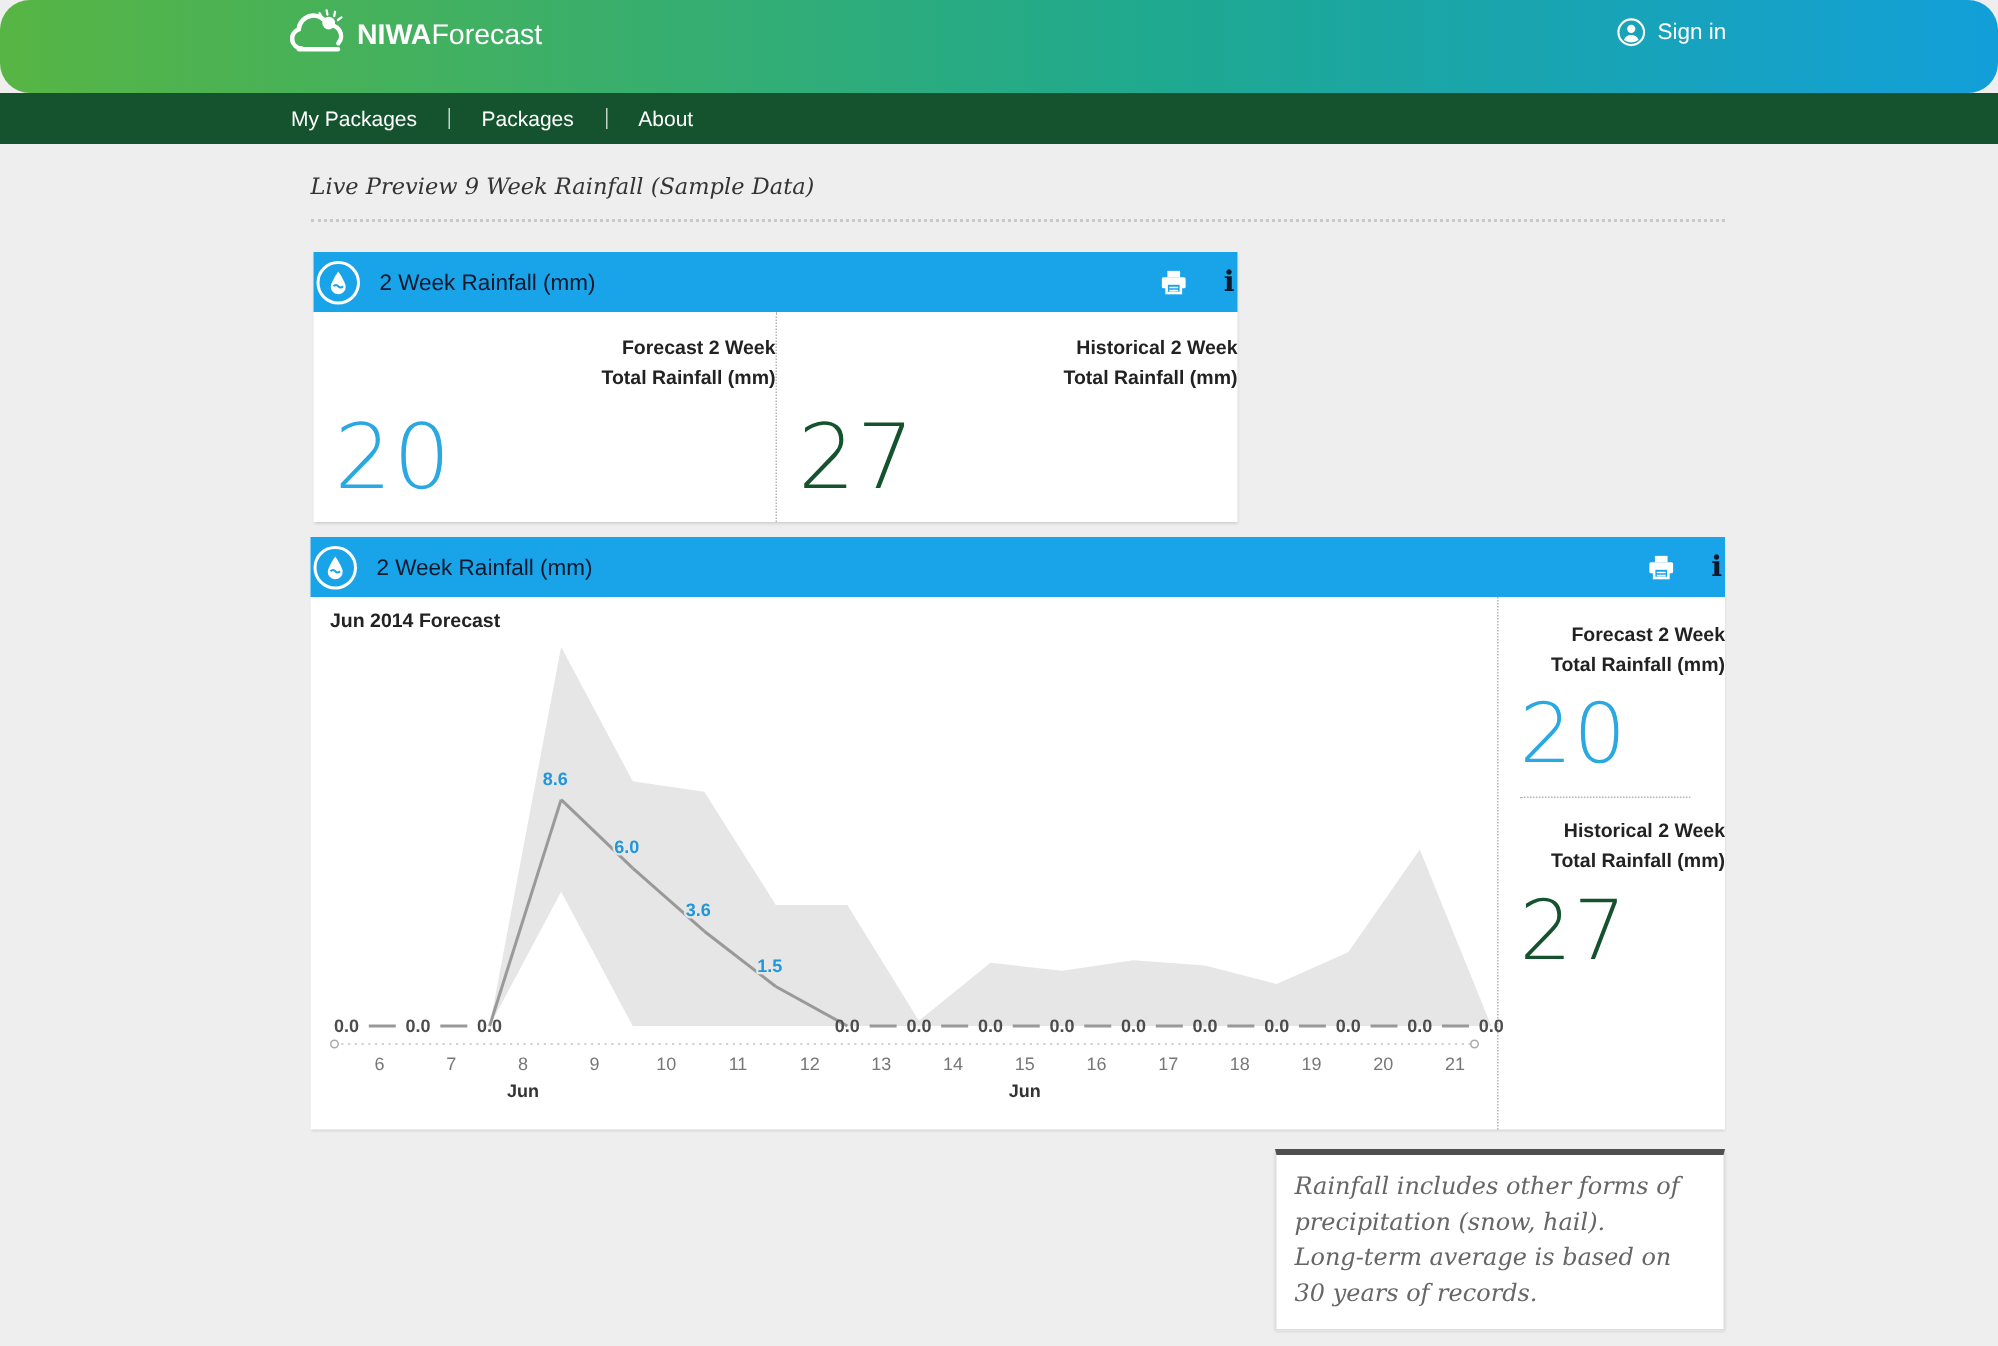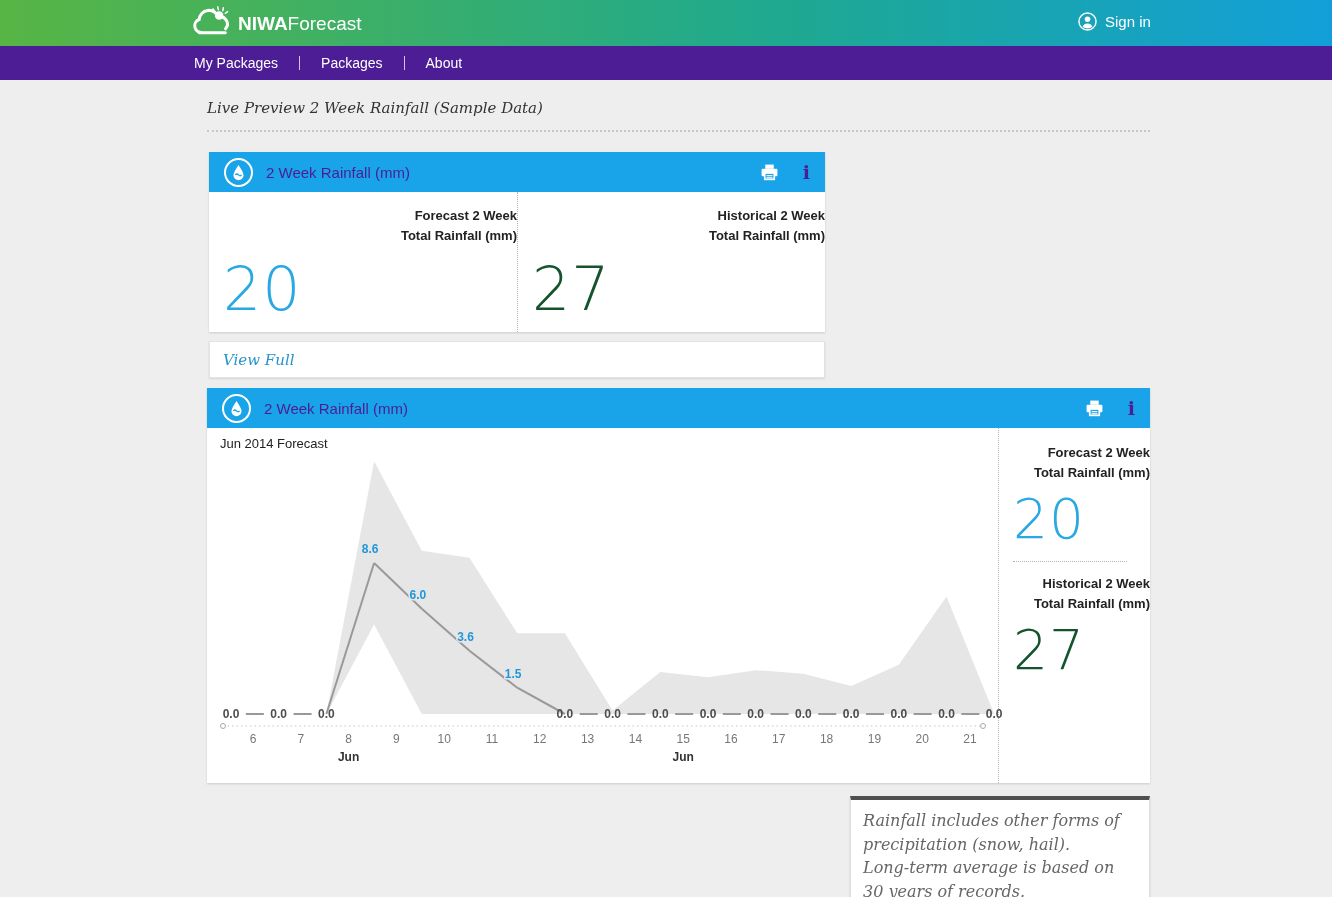--- a/index.html
+++ b/index.html
@@ -1,40 +1,40 @@
 <!DOCTYPE html>
 <html><head>
 <meta charset="utf-8">
 <style>
   * { margin:0; padding:0; box-sizing:border-box; }
   html,body { width:1332px; height:897px; }
   body { font-family:"Liberation Sans",sans-serif; background:#eeeeee; overflow:hidden; }
 
   
-  .topbar { height:46px; background:linear-gradient(to right,#57b544,#1fa98f 58%,#129fd9); position:relative; }
+  .topbar { height:62px; background:linear-gradient(to right,#57b544,#1fa98f 58%,#129fd9); position:relative;border-radius:20px; }
   .logo { position:absolute; left:191px; top:5px; display:flex; align-items:flex-end; color:#fff; cursor:pointer; }
   .logo svg { width:44px; height:34px; margin-right:3px; }
   .logo-niwa { font-weight:bold; font-size:19px; line-height:30px; }
   .logo-farmmet { font-size:19px; font-weight:normal; line-height:30px; }
   .signin { position:absolute; left:1078px; top:12px; color:#fff; font-size:15px; display:flex; align-items:center; gap:8px; cursor:pointer; }
   .signin svg { width:19px; height:19px; }
 
   
-  .nav { height:34px; background:#4c1d95; display:flex; align-items:center; padding-left:194px; }
+  .nav { height:34px; background:#14532d; display:flex; align-items:center; padding-left:194px; }
   .nav-item { color:#fff; font-size:14px; cursor:pointer; }
   .nav-sep { width:1px; height:14px; background:rgba(255,255,255,.75); margin:0 21px; }
 
   
   .content { padding-top:19px; }
   .page-title { margin-left:207px; font-family:"DejaVu Serif",serif; font-style:italic; font-size:15px; color:#333; }
   .title-divider { margin:13px 0 0 207px; width:943px; border-top:2px dotted #c8c8c8; }
 
   
   .card { background:#fff; box-shadow:0 1px 2px rgba(0,0,0,.15); }
-  .card-header { height:40px; background:#19a3e8; color:#4c1d95; display:flex; align-items:center; padding:0 15px; }
+  .card-header { height:40px; background:#19a3e8; color:#0f172a; display:flex; align-items:center; padding:0 2px; }
   .drop-badge { width:29px; height:29px; border:2px solid #fff; border-radius:50%; display:flex; align-items:center; justify-content:center; margin-right:13px; flex:none; }
   .drop-badge svg { width:15px; height:17px; }
   .card-header-title { font-size:15px; flex:1; }
   .hdr-icon { cursor:pointer; display:flex; align-items:center; }
   .print-icon { margin-right:24px; }
   .print-icon svg { width:19px; height:17px; }
   .info-icon { font-family:"DejaVu Serif",serif; font-weight:bold; font-size:19px; line-height:17px; }
 
   .card1 { margin:20px 0 0 209px; width:616px; }
   .card1-body { display:flex; height:140px; }
@@ -44,21 +44,21 @@
   .stat-value { font-family:"DejaVu Sans","Liberation Sans",sans-serif; font-weight:200; font-size:60px; line-height:1.05; margin-top:12px; letter-spacing:1px; }
   .stat-value.blue { color:#29a8e1; }
   .stat-value.gray { color:#14532d; }
 
   .viewfull { margin:9px 0 0 209px; width:616px; height:37px; background:#fff; border:1px solid #e2e2e2; box-shadow:0 1px 2px rgba(0,0,0,.1); display:flex; align-items:center; padding-left:13px; }
   .viewfull-link { font-family:"DejaVu Serif",serif; font-style:italic; font-size:15px; color:#2695ce; cursor:pointer; }
 
   .card2 { margin:10px 0 0 207px; width:943px; }
   .card2-body { display:flex; height:355px; }
   .chart-wrap { position:relative; width:791px; height:355px; }
-  .chart-title { position:absolute; left:13px; top:8px; font-size:13px; font-weight:normal; color:#222; }
+  .chart-title { position:absolute; left:13px; top:8px; font-size:13px; font-weight:bold; color:#222; }
   .chart-wrap svg { position:absolute; left:0; top:0; overflow:visible; font-family:"Liberation Sans",sans-serif; }
   .side-panel { width:152px; border-left:1px dotted #b5b5b5; padding:15px 0 0 14px; }
   .side-panel .stat-value { font-size:55px; margin-top:8px; }
   .panel-divider { width:114px; border-top:1px dotted #b5b5b5; margin:12px 0 12px 0; }
 
   
   .footnote { margin:13px 0 0 850px; width:300px; background:#fff; border:1px solid #ddd; border-top:4px solid #4f4f4f; box-shadow:0 1px 2px rgba(0,0,0,.12); padding:9px 12px 13px 12px; }
   .footnote-line { font-family:"DejaVu Serif",serif; font-style:italic; font-size:16px; color:#666; line-height:23.5px; }
 </style>
 </head>
@@ -93,21 +93,21 @@
 <div class="nav">
   <span class="nav-item">My Packages</span>
   <span class="nav-sep"></span>
   <span class="nav-item">Packages</span>
   <span class="nav-sep"></span>
   <span class="nav-item">About</span>
 </div>
 
 <div class="content">
 
-  <div class="page-title">Live Preview 2 Week Rainfall (Sample Data)</div>
+  <div class="page-title">Live Preview 9 Week Rainfall (Sample Data)</div>
   <div class="title-divider"></div>
 
   <div class="card card1">
     <div class="card-header">
       <span class="drop-badge">
         <svg viewBox="0 0 18 20">
           <path d="M9 1 C9 1 3 9.5 3 13.2 a6 6 0 0 0 12 0 C15 9.5 9 1 9 1 Z" fill="#fff"></path>
           <path d="M5.2 12.8 q1.9 -2.1 3.8 0 t3.8 0" stroke="#19a3e8" stroke-width="1.6" fill="none"></path>
         </svg>
       </span>
@@ -130,23 +130,20 @@
         <div class="stat-value blue">20</div>
       </div>
       <div class="stat-col sep">
         <div class="stat-label">Historical 2 Week</div>
         <div class="stat-label">Total Rainfall (mm)</div>
         <div class="stat-value gray">27</div>
       </div>
     </div>
   </div>
 
-  <div class="viewfull">
-    <span class="viewfull-link">View Full</span>
-  </div>
 
   <div class="card card2">
     <div class="card-header">
       <span class="drop-badge">
         <svg viewBox="0 0 18 20">
           <path d="M9 1 C9 1 3 9.5 3 13.2 a6 6 0 0 0 12 0 C15 9.5 9 1 9 1 Z" fill="#fff"></path>
           <path d="M5.2 12.8 q1.9 -2.1 3.8 0 t3.8 0" stroke="#19a3e8" stroke-width="1.6" fill="none"></path>
         </svg>
       </span>
       <span class="card-header-title">2 Week Rainfall (mm)</span>

